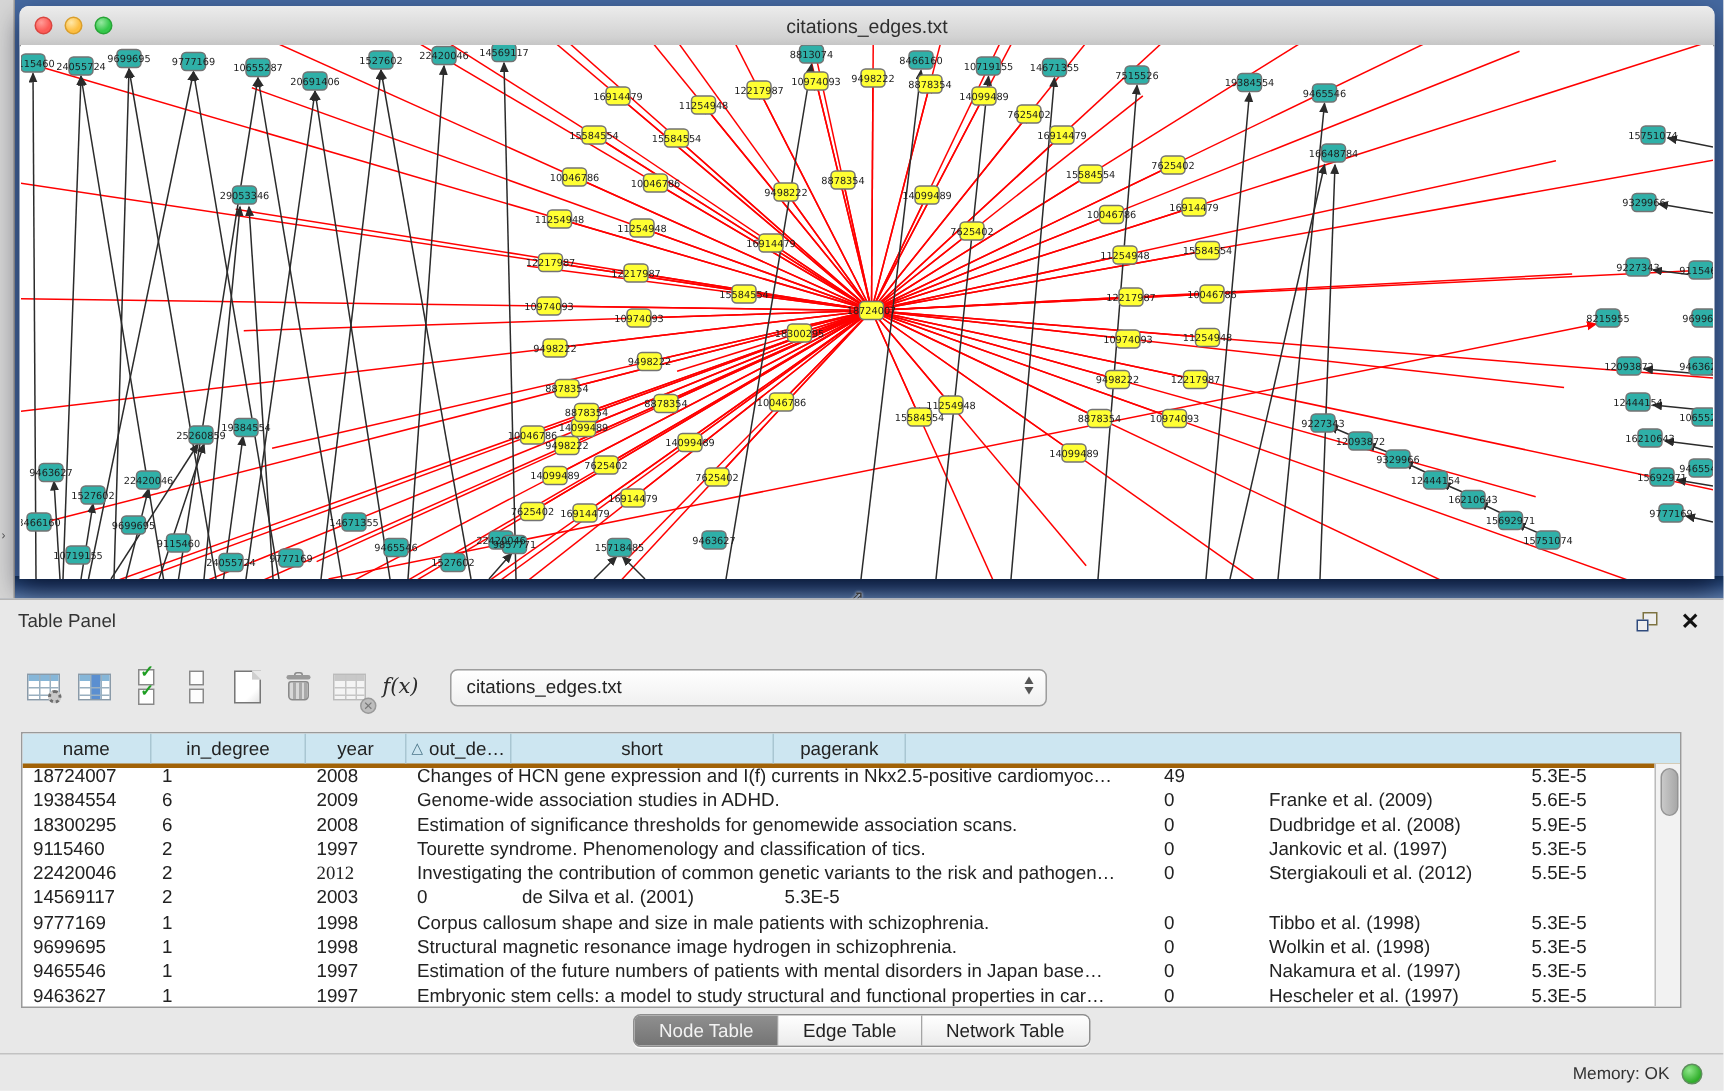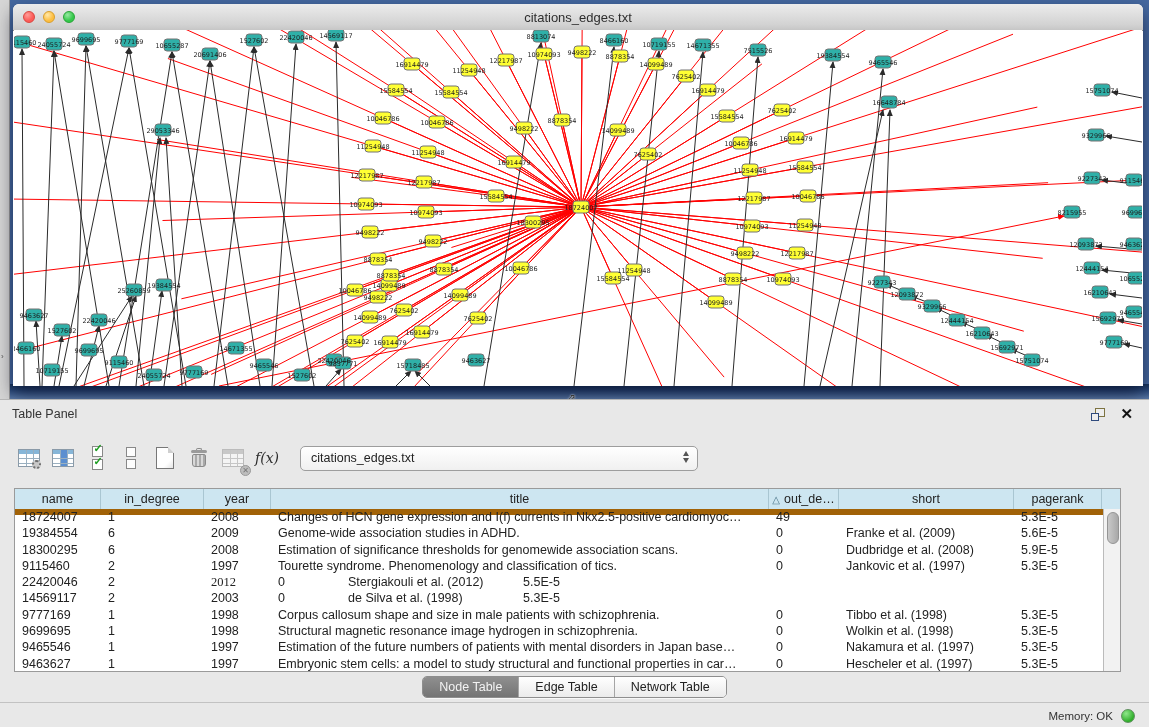--- a/index.html
+++ b/index.html
@@ -68,21 +68,21 @@
   .combo{margin-left:14px;width:396px;height:23px;border:1px solid #9d9d9d;border-radius:5px;
        background:linear-gradient(180deg,#ffffff,#f0f0f0);display:flex;align-items:center;
        box-shadow:inset 0 1px 0 #fff;position:relative;}
   .combo .val{margin-left:10px;font-size:12.5px;color:#222;}
   .combo .arrows{position:absolute;right:8px;top:4px;display:flex;flex-direction:column;gap:2px;}
   .combo .up{width:0;height:0;border-left:3.5px solid transparent;border-right:3.5px solid transparent;border-bottom:5px solid #555;}
   .combo .dn{width:0;height:0;border-left:3.5px solid transparent;border-right:3.5px solid transparent;border-top:5px solid #555;}
   
   .data-table{position:absolute;left:14px;top:88px;width:1107px;height:184px;background:#fff;
        border:1px solid #9a9a9a;box-sizing:border-box;overflow:hidden;}
-  .thead{display:flex;height:20px;background:#cde6f1;border-bottom:6px solid #a16207;}
+  .thead{display:flex;height:20px;background:#cde6f1;border-bottom:3px solid #a16207;}
   .th{box-sizing:border-box;border-right:1px solid #a9c6d2;font-size:12.5px;color:#222;
       display:flex;align-items:center;justify-content:center;overflow:hidden;white-space:nowrap;}
   .sort-tri{color:#4d778a;margin-right:4px;font-size:10px;}
   .tbody{position:absolute;left:0;top:20px;right:16px;bottom:0;}
   .tr{display:flex;height:16.3px;line-height:16.3px;font-size:12.5px;color:#222;}
   .td{box-sizing:border-box;padding-left:7px;overflow:hidden;white-space:nowrap;text-overflow:ellipsis;}
   .vscroll{position:absolute;right:0;top:20px;bottom:0;width:16px;background:#f2f2f2;border-left:1px solid #bbb;}
   .vthumb{position:absolute;left:2.5px;top:3px;width:10px;height:30px;border-radius:6px;
        background:linear-gradient(90deg,#c9c9c9,#a8a8a8);border:1px solid #949494;}
   
@@ -628,23 +628,20 @@
     <div class="thead" id="thead">
         <div class="th" style="width: 86px;">
           <span>name</span>
         </div>
         <div class="th" style="width: 103px;">
           <span>in_degree</span>
         </div>
         <div class="th" style="width: 67px;">
           <span>year</span>
         </div>
-        <div class="th" style="width: 498px;">
-          <span>title</span>
-        </div>
         <div class="th" style="width: 70px;">
           <span class="sort-tri">△</span>
           <span>out_de…</span>
         </div>
         <div class="th" style="width: 175px;">
           <span>short</span>
         </div>
         <div class="th" style="width: 88px;">
           <span>pagerank</span>
         </div>
@@ -683,30 +680,31 @@
           <div class="td" style="width: 67px;">1997</div>
           <div class="td" style="width: 498px;">Tourette syndrome. Phenomenology and classification of tics.</div>
           <div class="td" style="width: 70px;">0</div>
           <div class="td" style="width: 175px;">Jankovic et al. (1997)</div>
           <div class="td" style="width: 88px;">5.3E-5</div>
         </div>
         <div class="tr">
           <div class="td" style="width: 86px;">22420046</div>
           <div class="td" style="width: 103px;">2</div>
           <div class="td" style="width: 67px; font-family: Liberation Serif, serif;">2012</div>
+          <div class="td" style="width: 498px;">Investigating the contribution of common genetic variants to the risk and pathogen…</div>
           <div class="td" style="width: 70px;">0</div>
           <div class="td" style="width: 175px;">Stergiakouli et al. (2012)</div>
           <div class="td" style="width: 88px;">5.5E-5</div>
         </div>
         <div class="tr">
           <div class="td" style="width: 86px;">14569117</div>
           <div class="td" style="width: 103px;">2</div>
           <div class="td" style="width: 67px;">2003</div>
           <div class="td" style="width: 70px;">0</div>
-          <div class="td" style="width: 175px;">de Silva et al. (1998)</div>
+          <div class="td" style="width: 175px;">de Silva et al. (2001)</div>
           <div class="td" style="width: 88px;">5.3E-5</div>
         </div>
         <div class="tr">
           <div class="td" style="width: 86px;">9777169</div>
           <div class="td" style="width: 103px;">1</div>
           <div class="td" style="width: 67px;">1998</div>
           <div class="td" style="width: 498px;">Corpus callosum shape and size in male patients with schizophrenia.</div>
           <div class="td" style="width: 70px;">0</div>
           <div class="td" style="width: 175px;">Tibbo et al. (1998)</div>
           <div class="td" style="width: 88px;">5.3E-5</div>

